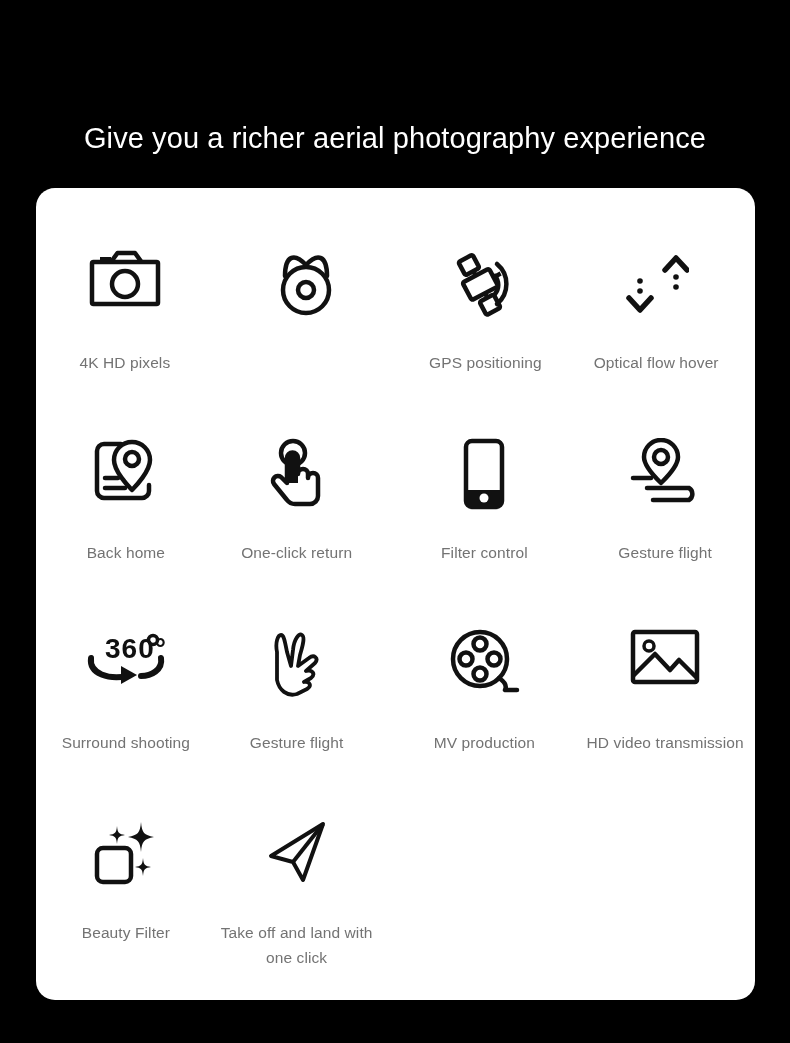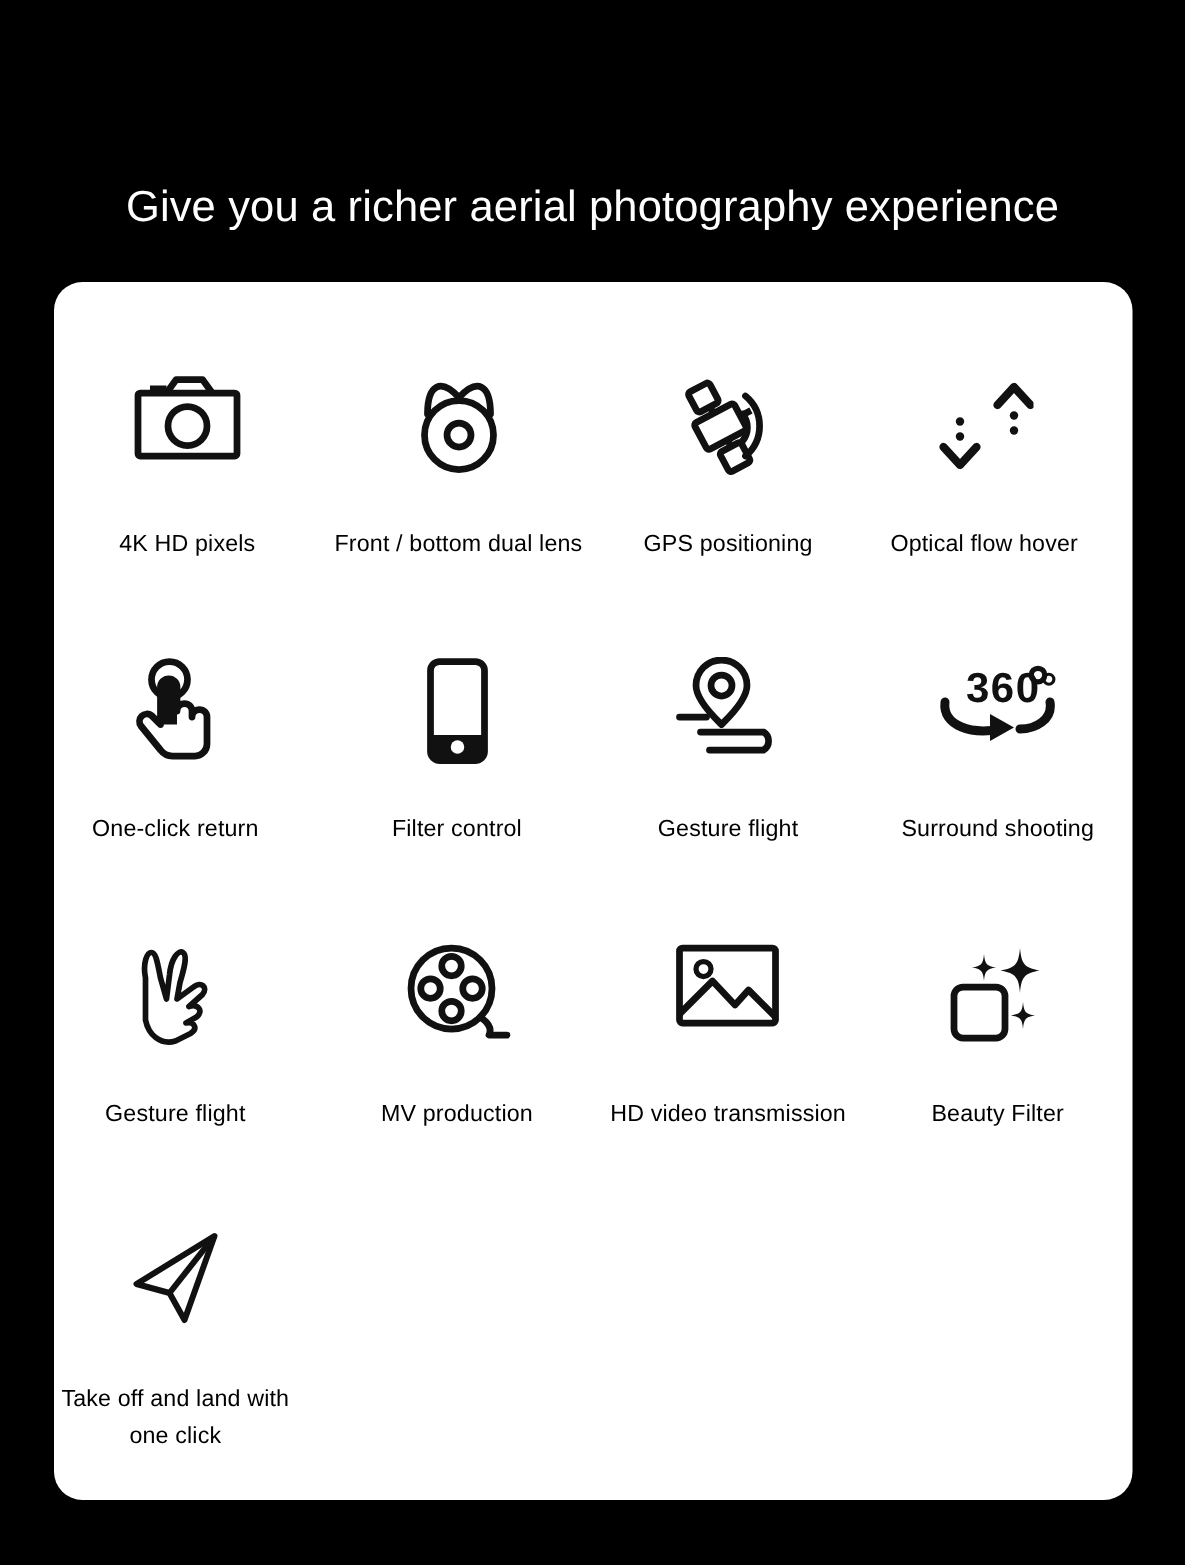--- a/index.html
+++ b/index.html
@@ -63,21 +63,21 @@
     display: flex;
     align-items: flex-start;
     justify-content: center;
   }
   .icon-wrap svg {
     display: block;
   }
   .cell-label {
     margin-top: 16px;
     font-size: 15.5px;
-    color: #000000;
+    color: #737373;
     text-align: center;
     line-height: 25px;
     letter-spacing: 0.1px;
     max-width: 170px;
   }
   
   .cell.c0 { transform: translateX(-1px); }
   .cell.c3 { transform: translateX(-9px); }
 </style>
 </head>
@@ -103,21 +103,20 @@
       </div>
 
       <div class="cell c1">
         <div class="icon-wrap">
           <svg width="64" height="70" viewBox="0 0 64 70">
             <circle cx="32" cy="42" r="23" fill="none" stroke="#111" stroke-width="4.5"></circle>
             <circle cx="32" cy="42" r="8" fill="none" stroke="#111" stroke-width="4.5"></circle>
             <path d="M11 28 C11 8, 20 4, 32 17 C44 4, 53 8, 53 28" fill="none" stroke="#111" stroke-width="4.5" stroke-linecap="round"></path>
           </svg>
         </div>
-        <div class="cell-label">Front / bottom dual lens</div>
       </div>
 
       <div class="cell c2">
         <div class="icon-wrap">
           <svg width="72" height="70" viewBox="0 0 72 70">
             <g transform="rotate(-28 34 35)">
               <rect x="16" y="25" width="30" height="20" rx="2" fill="none" stroke="#111" stroke-width="4.5"></rect>
               <rect x="22" y="5" width="16" height="15" rx="2" fill="none" stroke="#111" stroke-width="4.5"></rect>
               <rect x="22" y="50" width="16" height="15" rx="2" fill="none" stroke="#111" stroke-width="4.5"></rect>
               <line x1="31" y1="20" x2="31" y2="25" stroke="#111" stroke-width="4.5"></line>
@@ -140,20 +139,32 @@
             <path d="M6 50 L17 62 L28 50" fill="none" stroke="#111" stroke-width="5.5" stroke-linecap="round" stroke-linejoin="round"></path>
             <circle cx="17" cy="43" r="2.8" fill="#111"></circle>
             <circle cx="17" cy="33" r="2.8" fill="#111"></circle>
           </svg>
         </div>
         <div class="cell-label">Optical flow hover</div>
       </div>
 
 
 
+      <div class="cell c2">
+        <div class="icon-wrap">
+          <svg width="70" height="68" viewBox="0 0 70 68">
+            <path d="M30 6 L13 6 A7 7 0 0 0 6 13 L6 53 A7 7 0 0 0 13 60 L51 60 A7 7 0 0 0 58 53 L58 47" fill="none" stroke="#111" stroke-width="4.5" stroke-linecap="round"></path>
+            <path d="M41 4 A18 18 0 0 1 59 22 C59 33, 45 48, 41 52 C37 48, 23 33, 23 22 A18 18 0 0 1 41 4 Z" fill="none" stroke="#111" stroke-width="4.5" stroke-linejoin="round"></path>
+            <circle cx="41" cy="21" r="7" fill="none" stroke="#111" stroke-width="4.5"></circle>
+            <line x1="14" y1="40" x2="27" y2="40" stroke="#111" stroke-width="4.5" stroke-linecap="round"></line>
+            <line x1="14" y1="50" x2="34" y2="50" stroke="#111" stroke-width="4.5" stroke-linecap="round"></line>
+          </svg>
+        </div>
+        <div class="cell-label">Back home</div>
+      </div>
 
       <div class="cell c3">
         <div class="icon-wrap">
           <svg width="64" height="70" viewBox="0 0 64 70">
             <circle cx="28" cy="15" r="12" fill="none" stroke="#111" stroke-width="4.5"></circle>
             <path d="M22 20 L22 45 L16 39 A5 5 0 0 0 9 46 L22 62 A10 10 0 0 0 30 66 L45 66 A8 8 0 0 0 53 58 L53 40 A5 5 0 0 0 43 40 L43 36 A5 5 0 0 0 33 36 L33 20 A5.5 5.5 0 0 0 22 20 Z" fill="#fff" stroke="#111" stroke-width="4.5" stroke-linejoin="round"></path>
             <path d="M22 20 L22 45 L33 45 L33 20 A5.5 5.5 0 0 0 22 20 Z" fill="#111"></path>
           </svg>
         </div>
         <div class="cell-label">One-click return</div>

